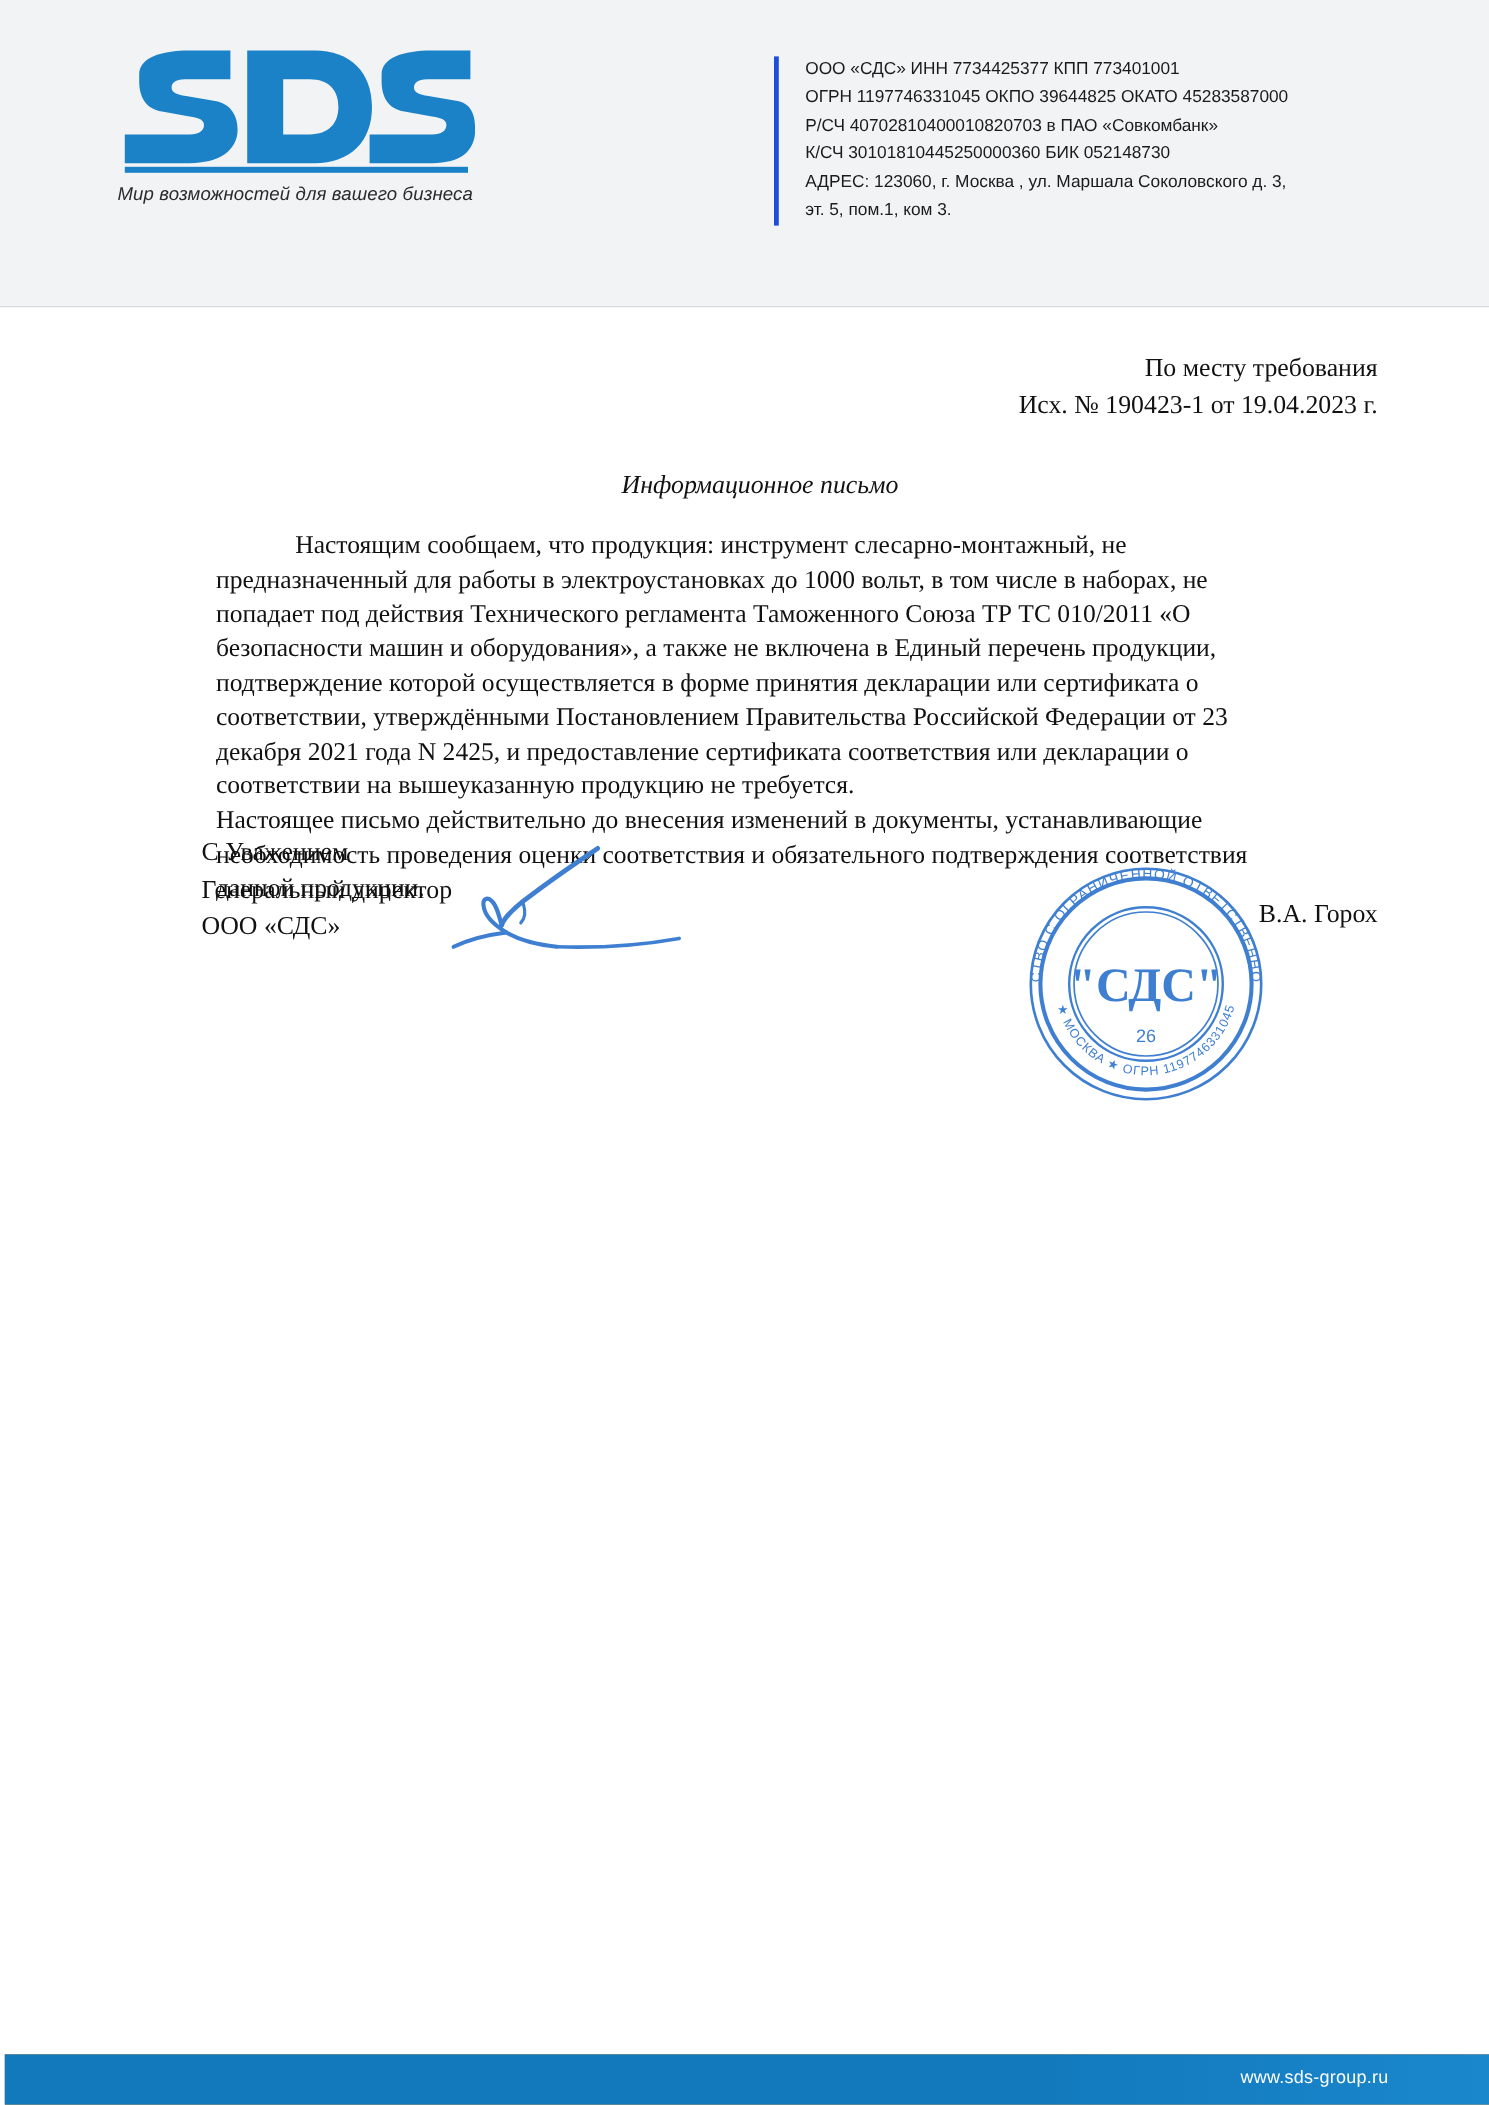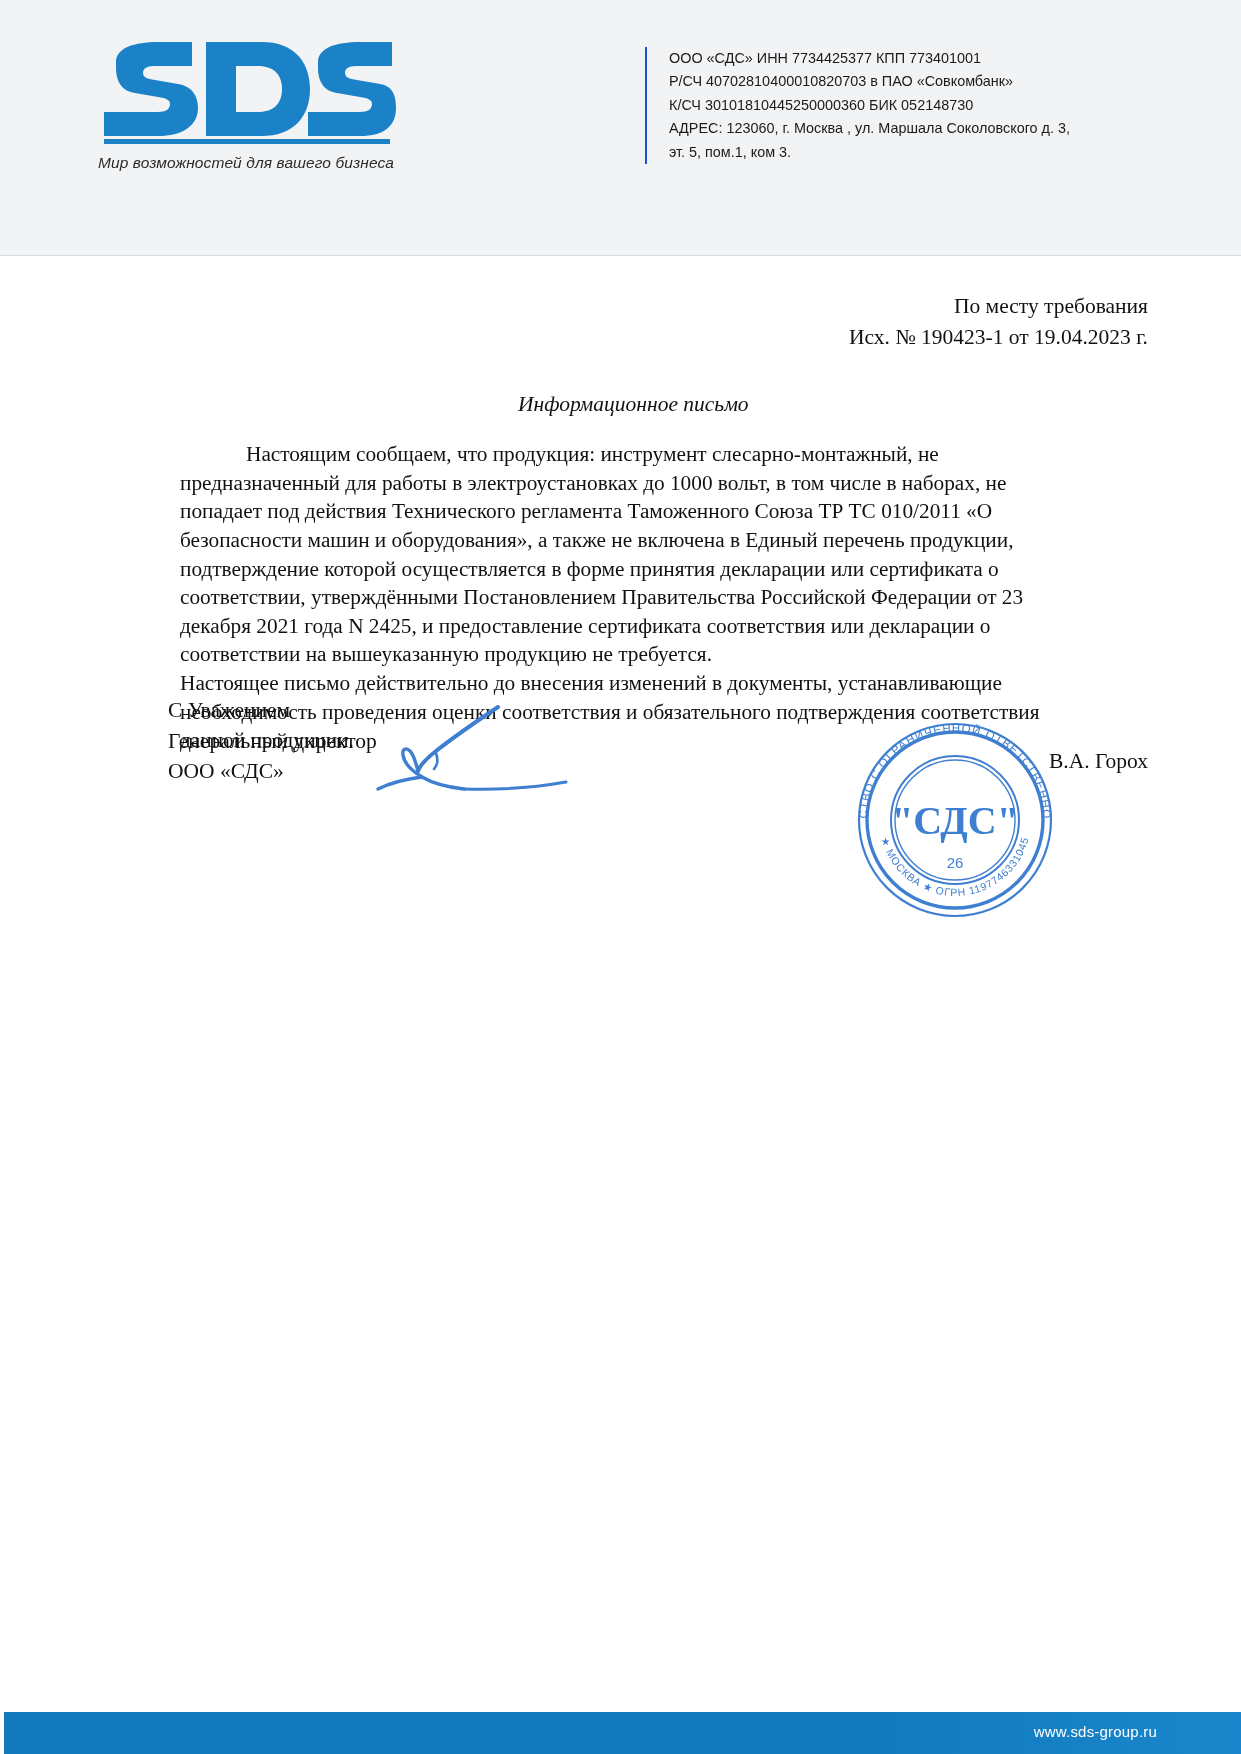--- a/index.html
+++ b/index.html
@@ -52,21 +52,21 @@
     text-align: center;
     width: 300px;
   }
 
   
   .requisites {
     position: absolute;
     left: 645px;
     top: 47px;
     padding-left: 22px;
-    border-left: 2px solid #1d4ed8;
+    border-left: 4px solid #1d4ed8;
     font-family: "Liberation Sans", sans-serif;
     font-size: 14.4px;
     line-height: 1.63;
     color: #1b1b1b;
     white-space: nowrap;
   }
   .requisites .req-line { display: block; }
 
   
   .doc-body {
@@ -178,20 +178,21 @@
 
           <path d="M222 24 C222 10, 240 4, 264 4 L296 4 L296 28 L260 28 C252 28, 249 31, 249 35 C249 39, 253 41, 261 42 L284 46 C297 48, 300 58, 300 70 C300 88, 288 98, 264 98 L212 98 L212 74 L264 74 C272 74, 276 71, 276 66 C276 62, 272 60, 264 59 L241 55 C227 53, 222 42, 222 30 Z"></path>
         </g>
         <rect x="8" y="101" width="286" height="5" fill="#1b82c8"></rect>
       </svg>
       <div class="logo-tagline">Мир возможностей для вашего бизнеса</div>
     </div>
 
     <div class="requisites">
       <span class="req-line">ООО «СДС»    ИНН 7734425377    КПП 773401001</span>
+      <span class="req-line">ОГРН 1197746331045    ОКПО 39644825    ОКАТО 45283587000</span>
       <span class="req-line">Р/СЧ 40702810400010820703 в ПАО «Совкомбанк»</span>
       <span class="req-line">К/СЧ 30101810445250000360    БИК 052148730</span>
       <span class="req-line">АДРЕС: 123060, г. Москва , ул. Маршала Соколовского д. 3,</span>
       <span class="req-line">эт. 5, пом.1, ком 3.</span>
     </div>
 
   </div>
 </div>
 
 <div class="doc-body">

